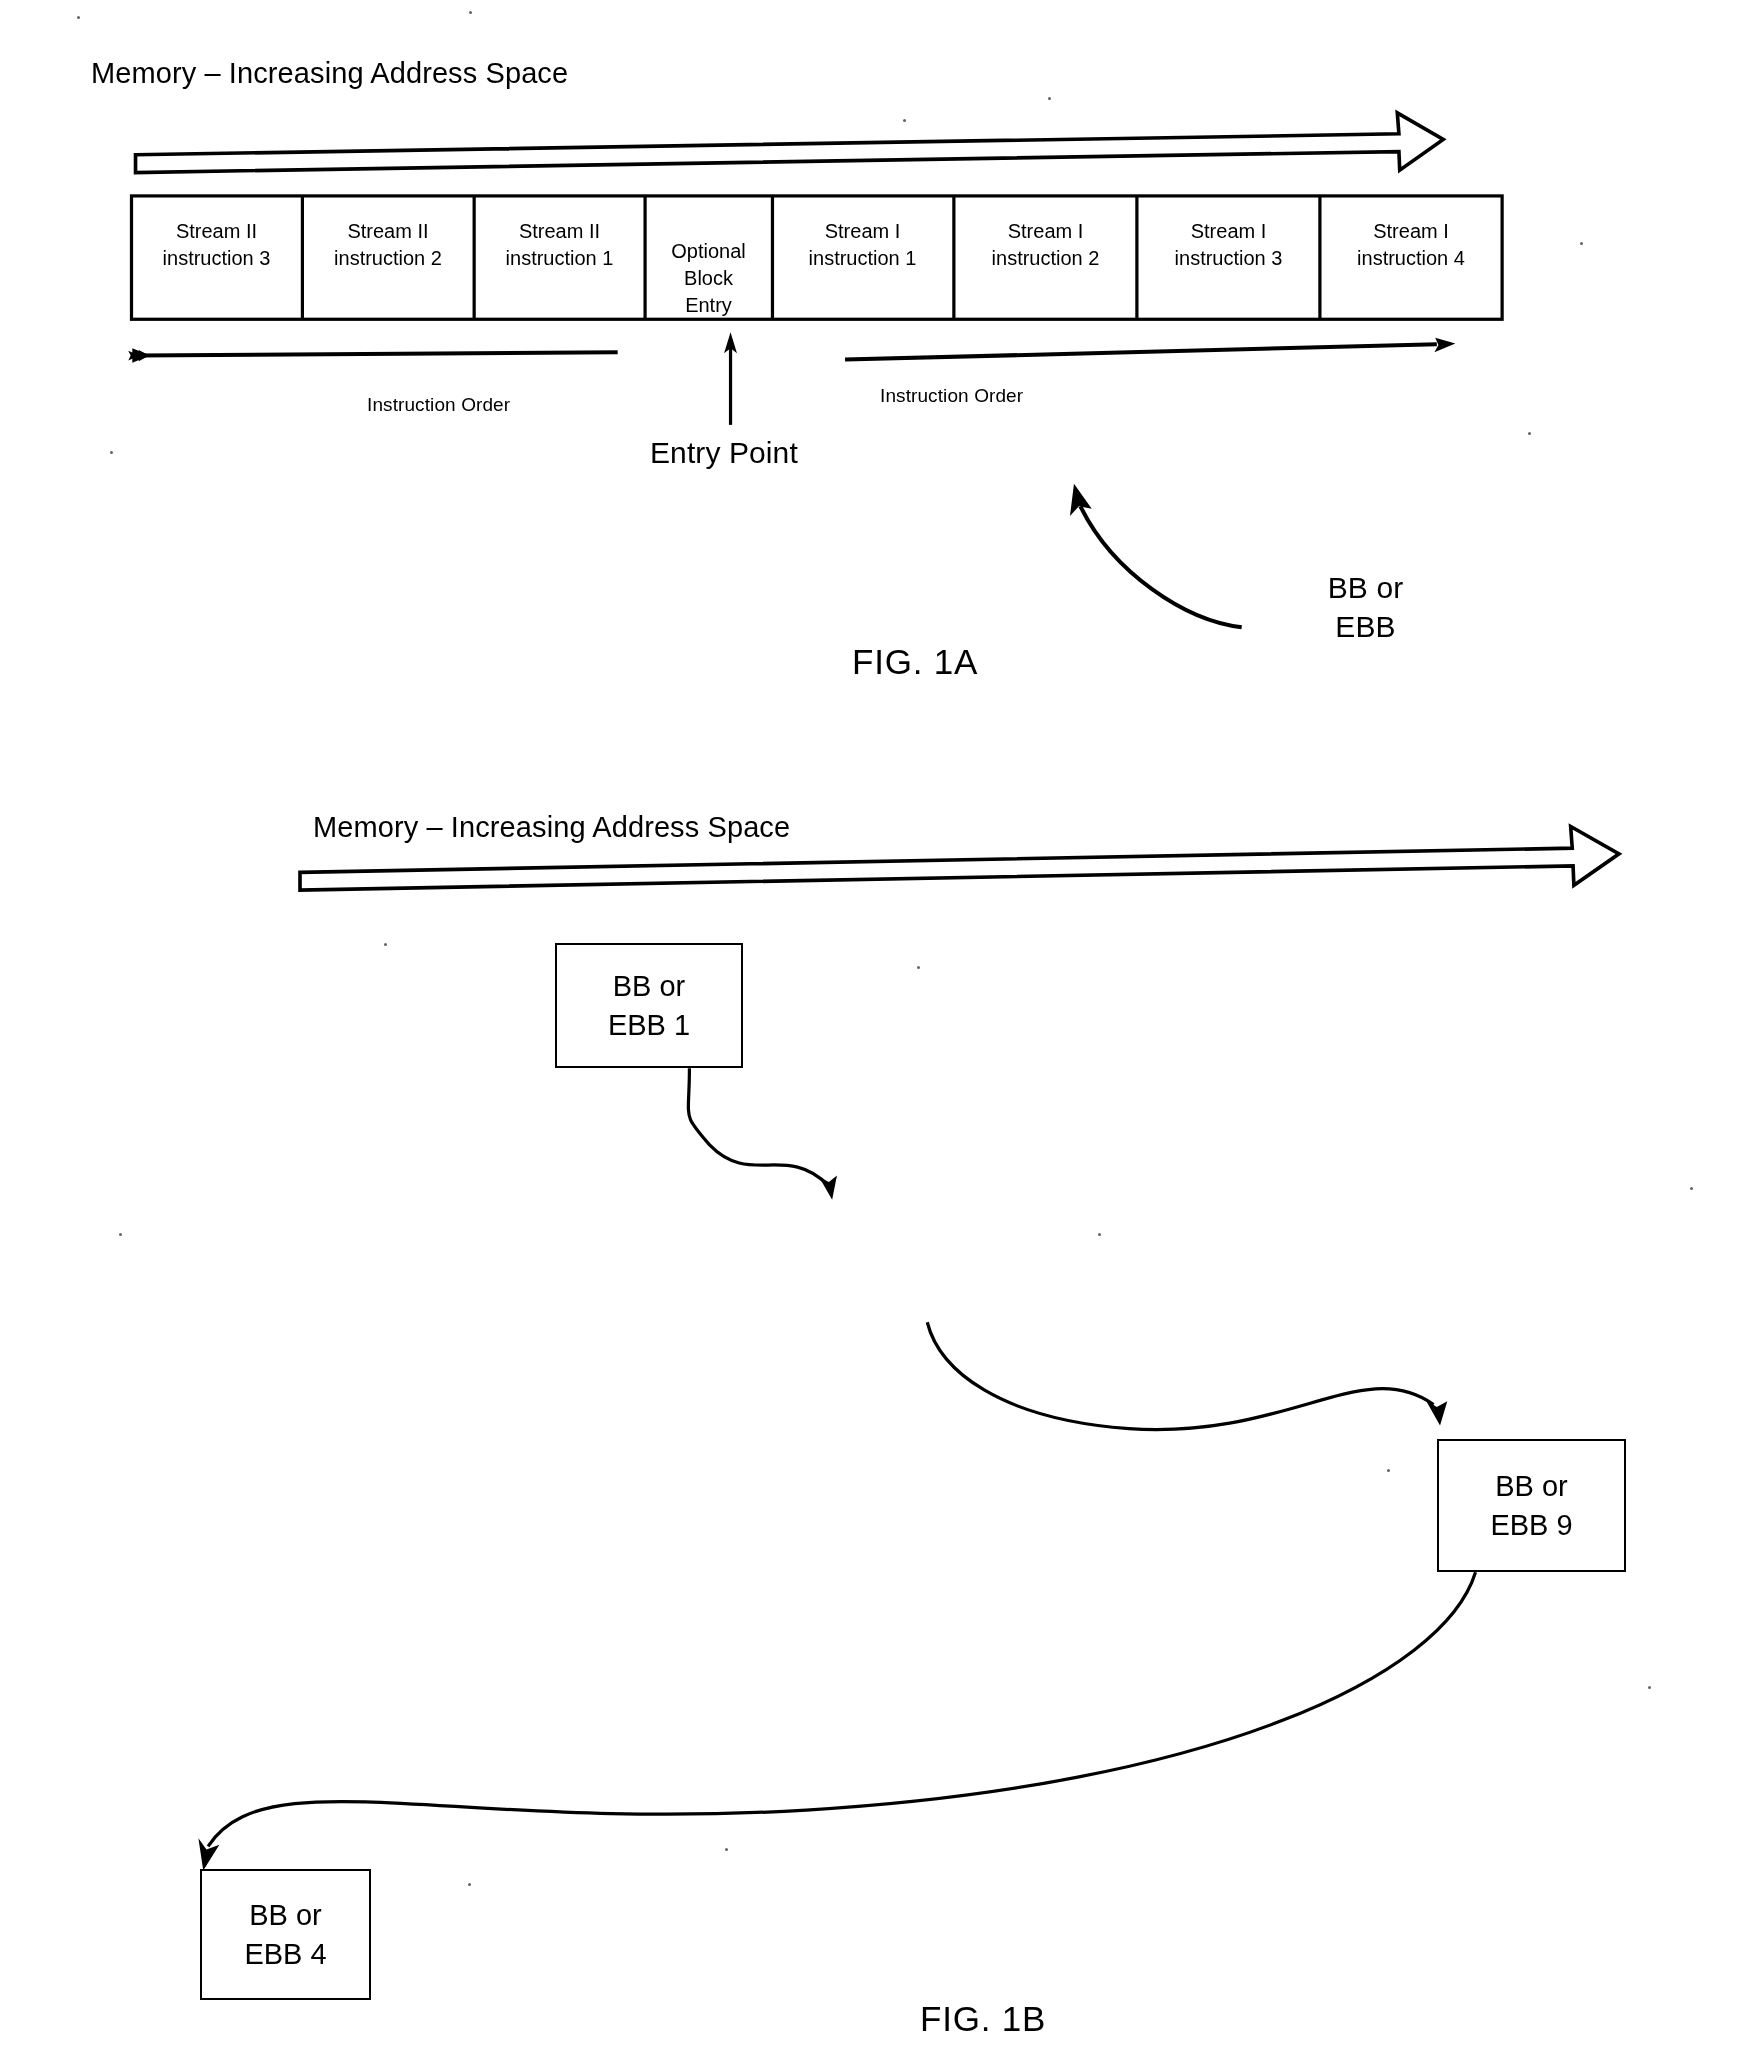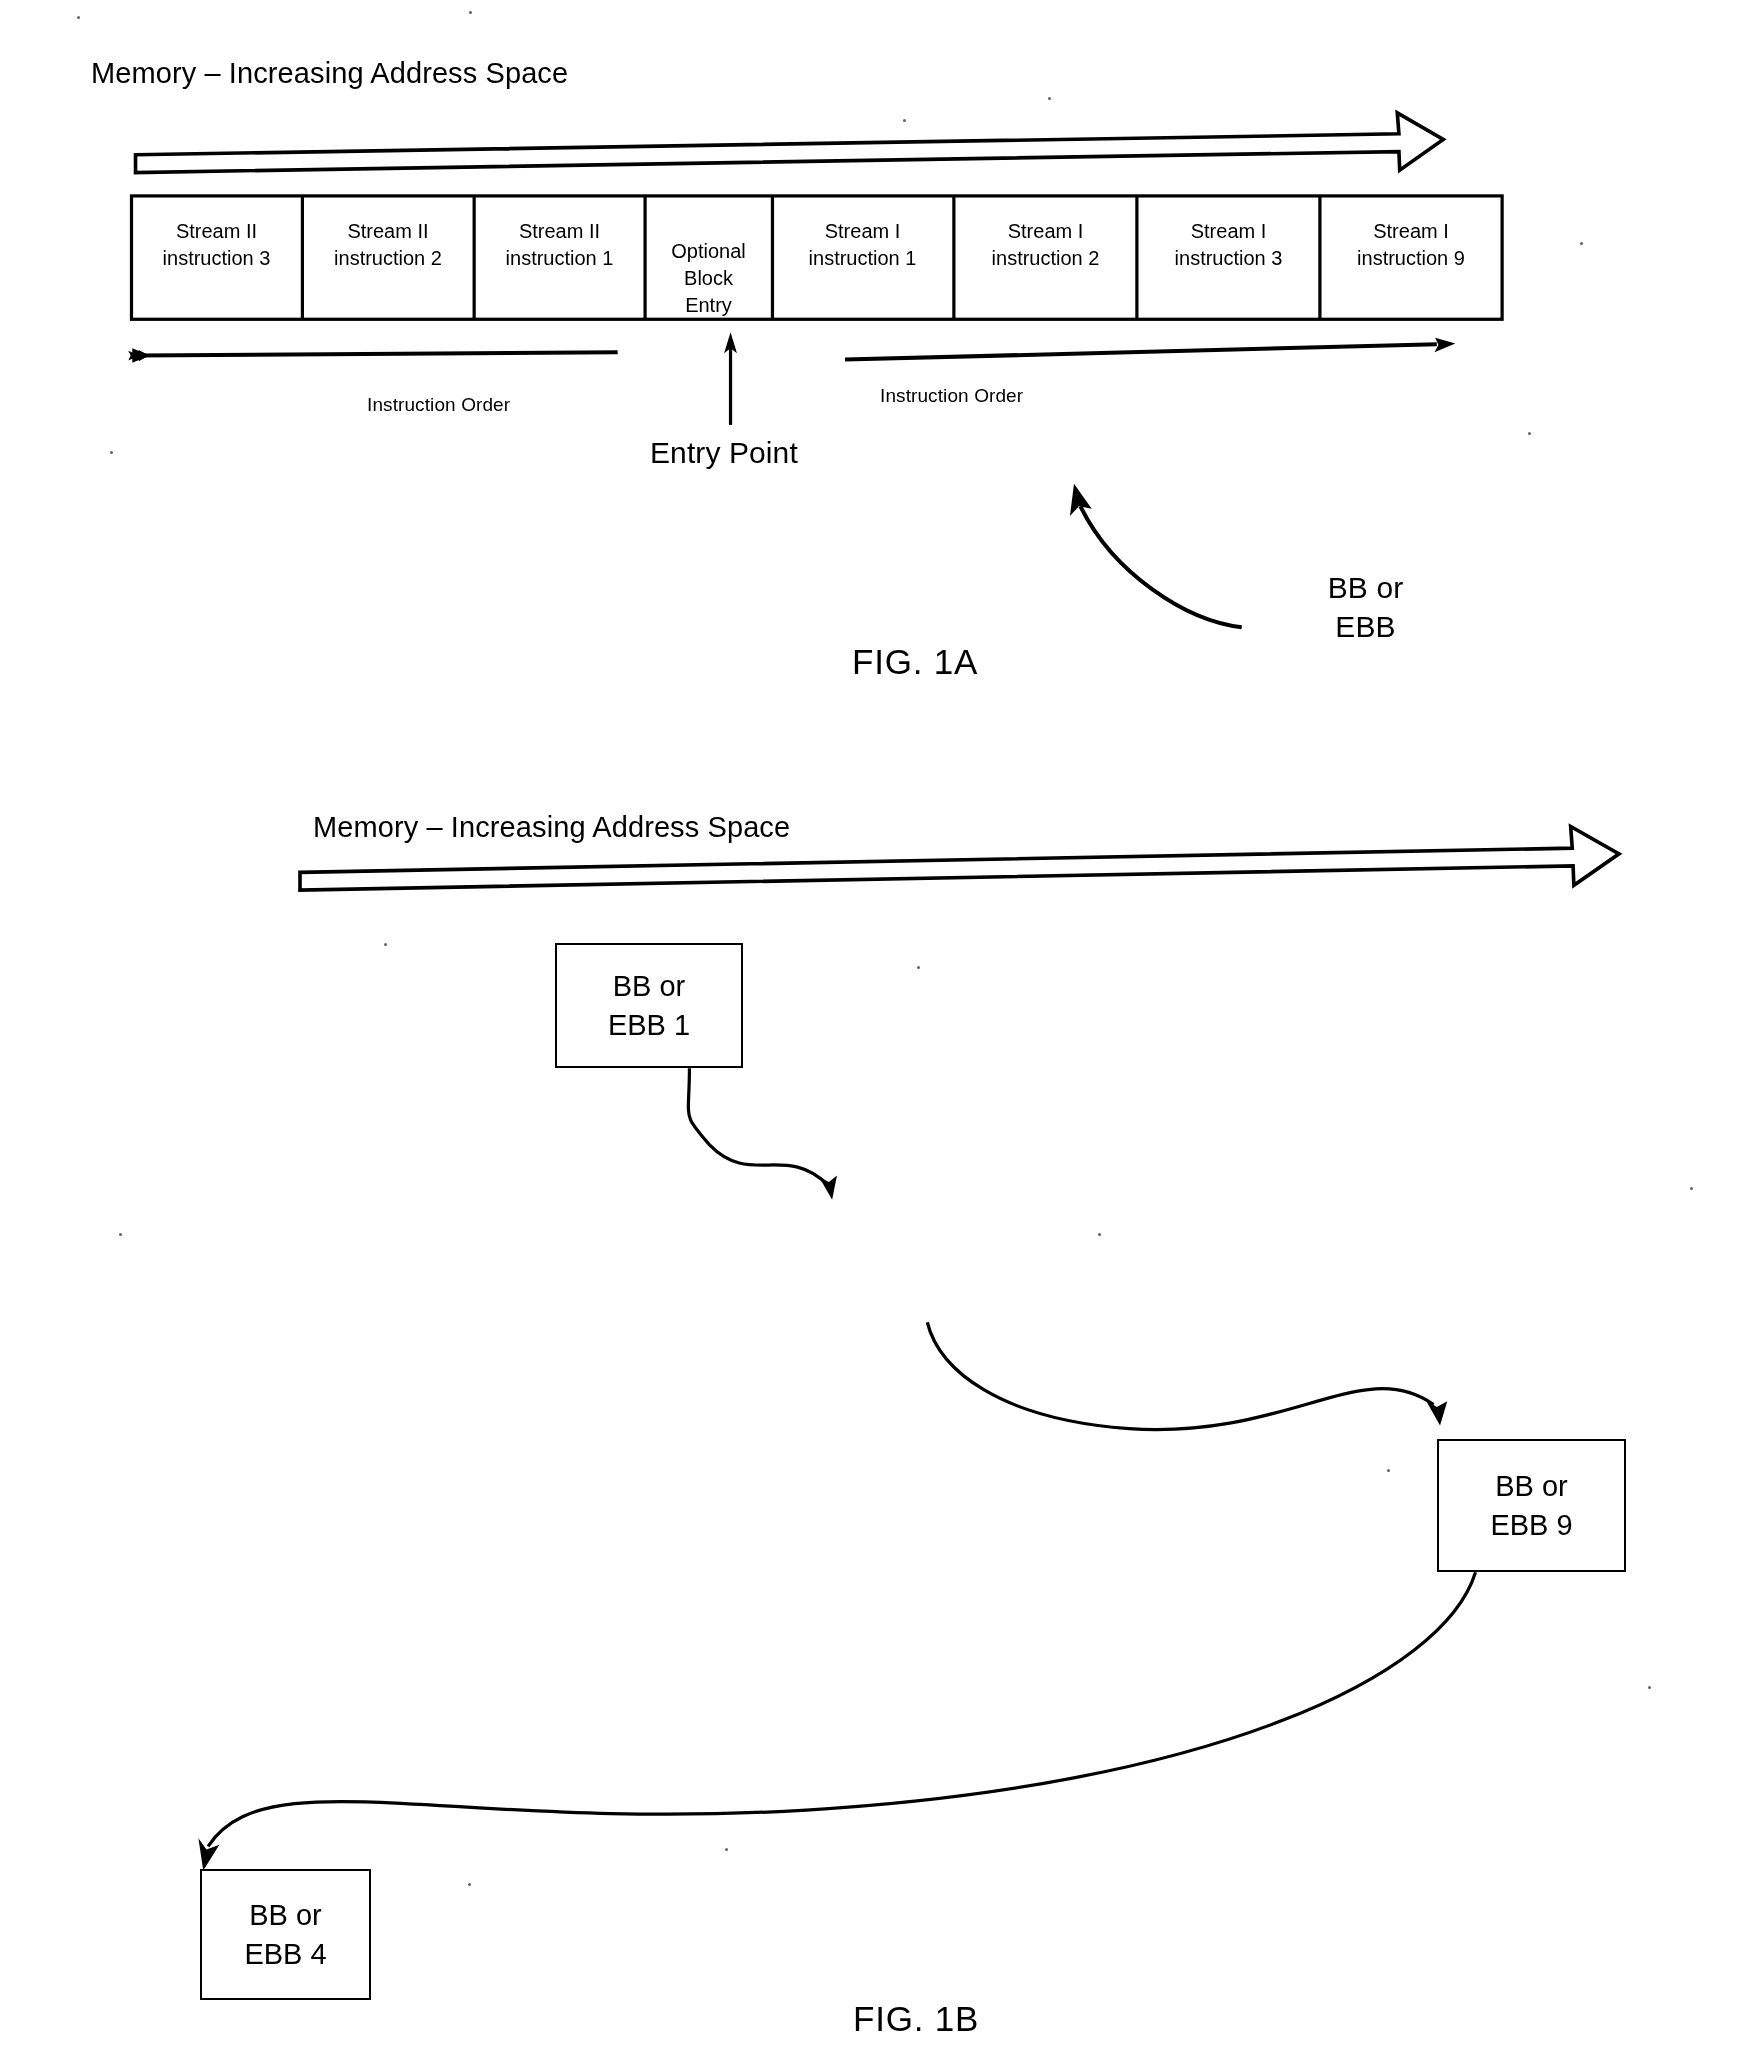--- a/index.html
+++ b/index.html
@@ -188,21 +188,21 @@
 
   <div class="cell" style="left:954px; top:200px; width:183px; height:119px;">
     <div class="cell-label"><span>Stream I</span><br><span>instruction 2</span></div>
   </div>
 
   <div class="cell" style="left:1137px; top:200px; width:183px; height:119px;">
     <div class="cell-label"><span>Stream I</span><br><span>instruction 3</span></div>
   </div>
 
   <div class="cell" style="left:1320px; top:200px; width:182px; height:119px;">
-    <div class="cell-label"><span>Stream I</span><br><span>instruction 9</span></div>
+    <div class="cell-label"><span>Stream I</span><br><span>instruction 4</span></div>
   </div>
 
   <div class="txt order-label" style="left:367px; top:374px;">Instruction Order</div>
 
   <div class="txt order-label" style="left:880px; top:365px;">Instruction Order</div>
 
   <div class="txt entry-label" style="left:650px; top:435px;">Entry Point</div>
 
   <div class="txt callout-label" style="left:1277px; top:568px; width:177px;"><span>BB or</span><br><span>EBB</span></div>
 
@@ -216,21 +216,21 @@
 
 
   <div class="bb-box" style="left:1437px; top:1439px; width:189px; height:133px;">
     <div class="bb-label"><span>BB or</span><br><span>EBB 9</span></div>
   </div>
 
   <div class="bb-box" style="left:200px; top:1869px; width:171px; height:131px;">
     <div class="bb-label"><span>BB or</span><br><span>EBB 4</span></div>
   </div>
 
-  <div class="txt fig-label" style="left:853px; top:1998px;">FIG. 1B</div>
+  <div class="txt fig-label" style="left:920px; top:1998px;">FIG. 1B</div>
 
   <div class="speck" style="left:77px; top:16px;"></div>
   <div class="speck" style="left:469px; top:11.3px;"></div>
   <div class="speck" style="left:903px; top:119px;"></div>
   <div class="speck" style="left:1048px; top:97px;"></div>
   <div class="speck" style="left:1580px; top:242px;"></div>
   <div class="speck" style="left:110px; top:451px;"></div>
   <div class="speck" style="left:1528px; top:432px;"></div>
   <div class="speck" style="left:384px; top:943px;"></div>
   <div class="speck" style="left:917px; top:966px;"></div>

